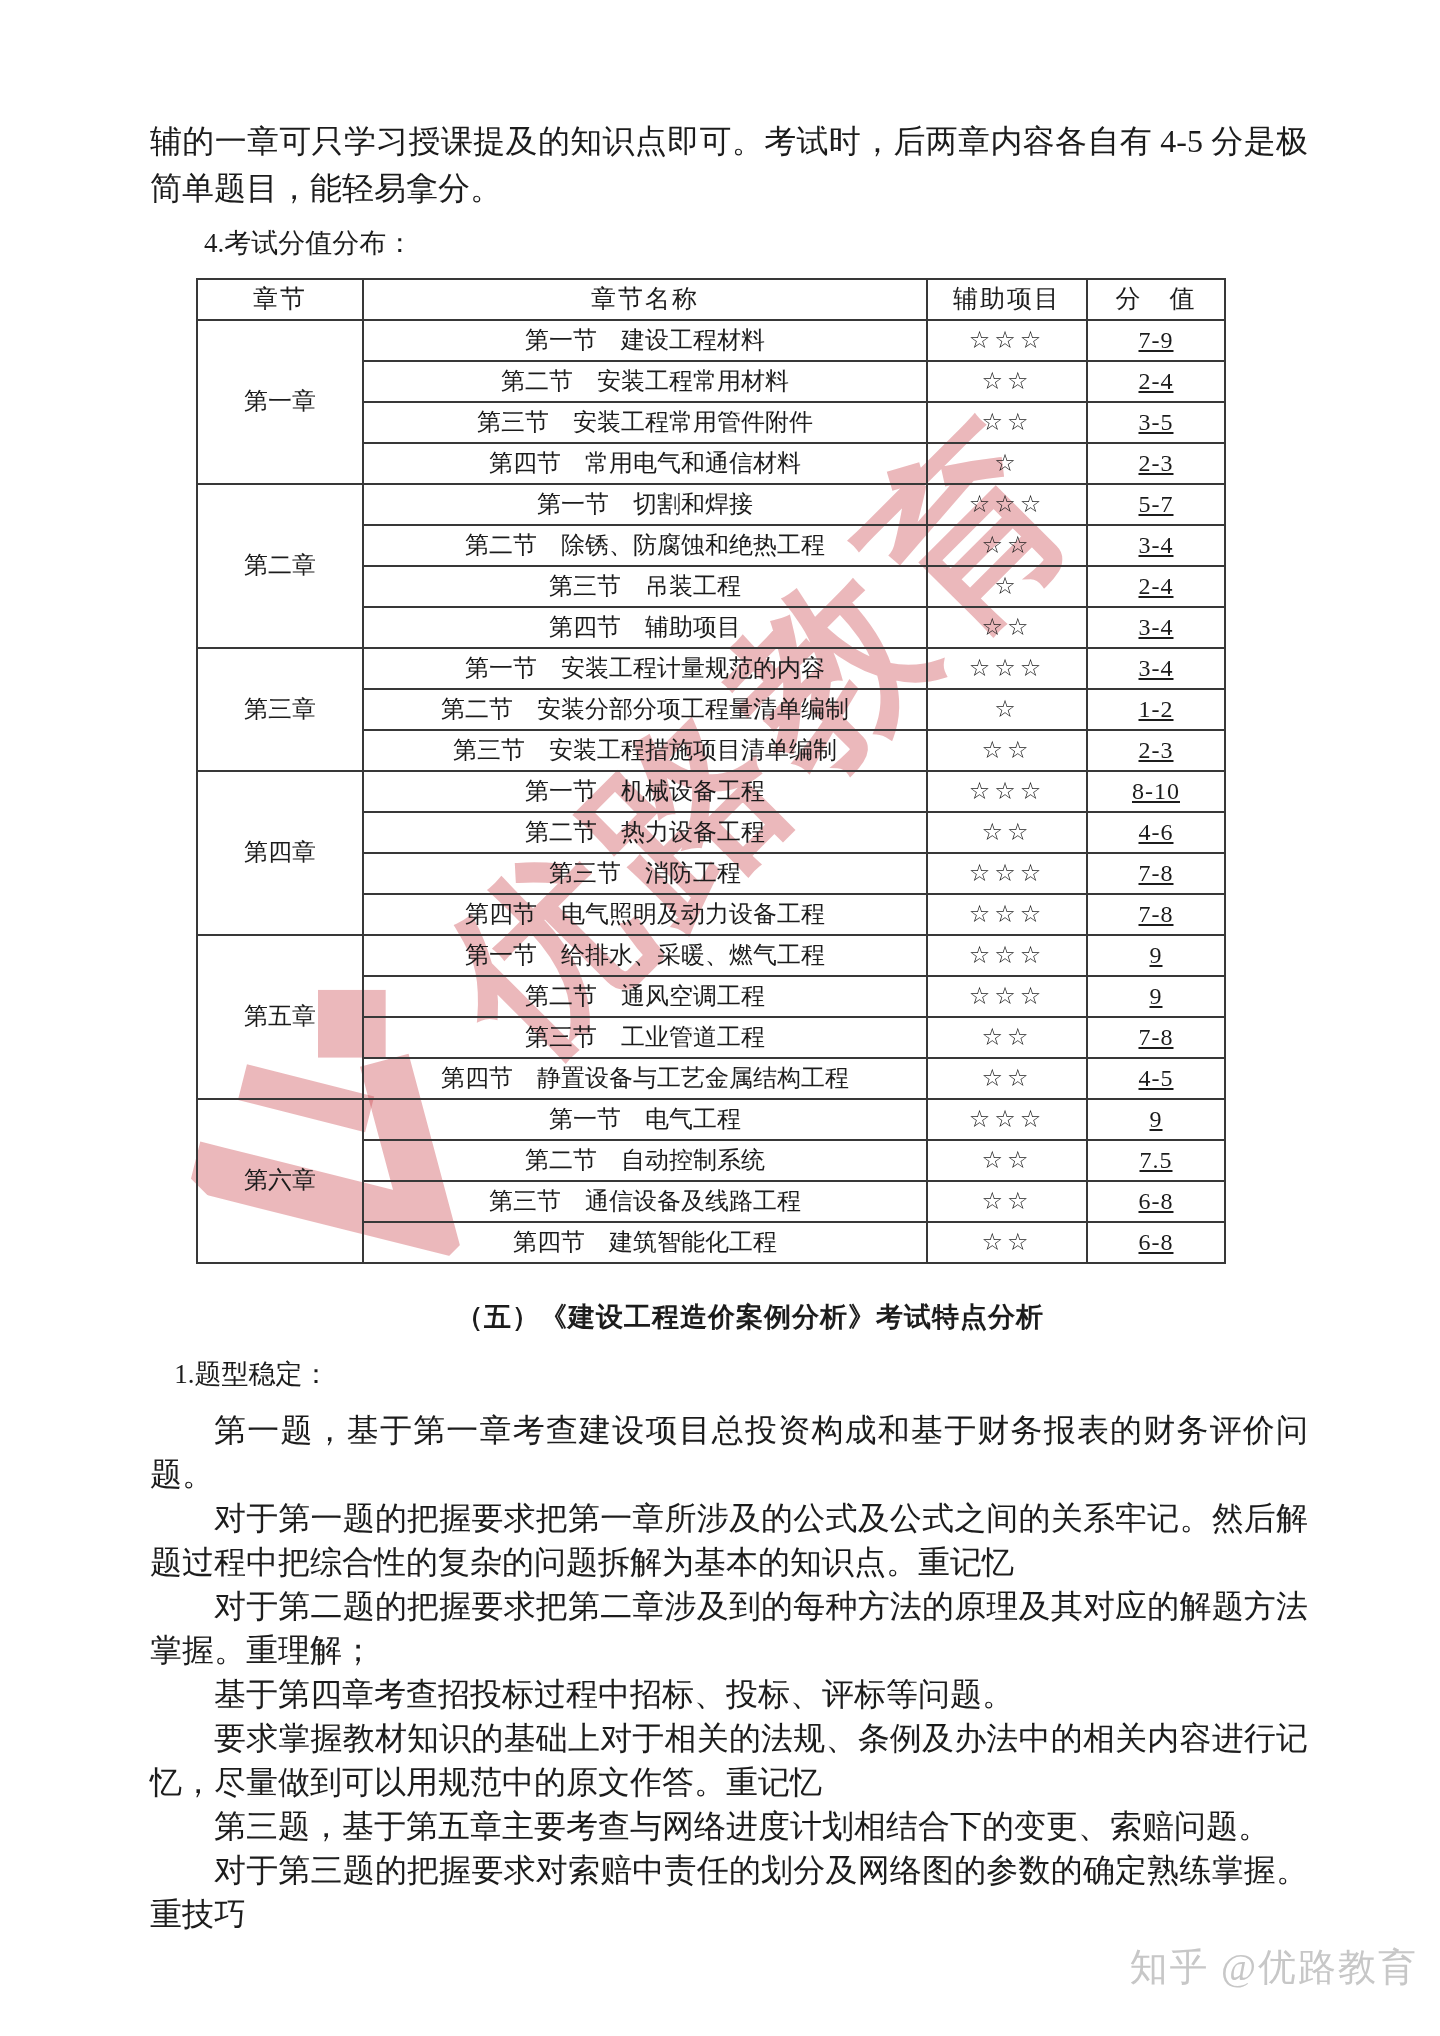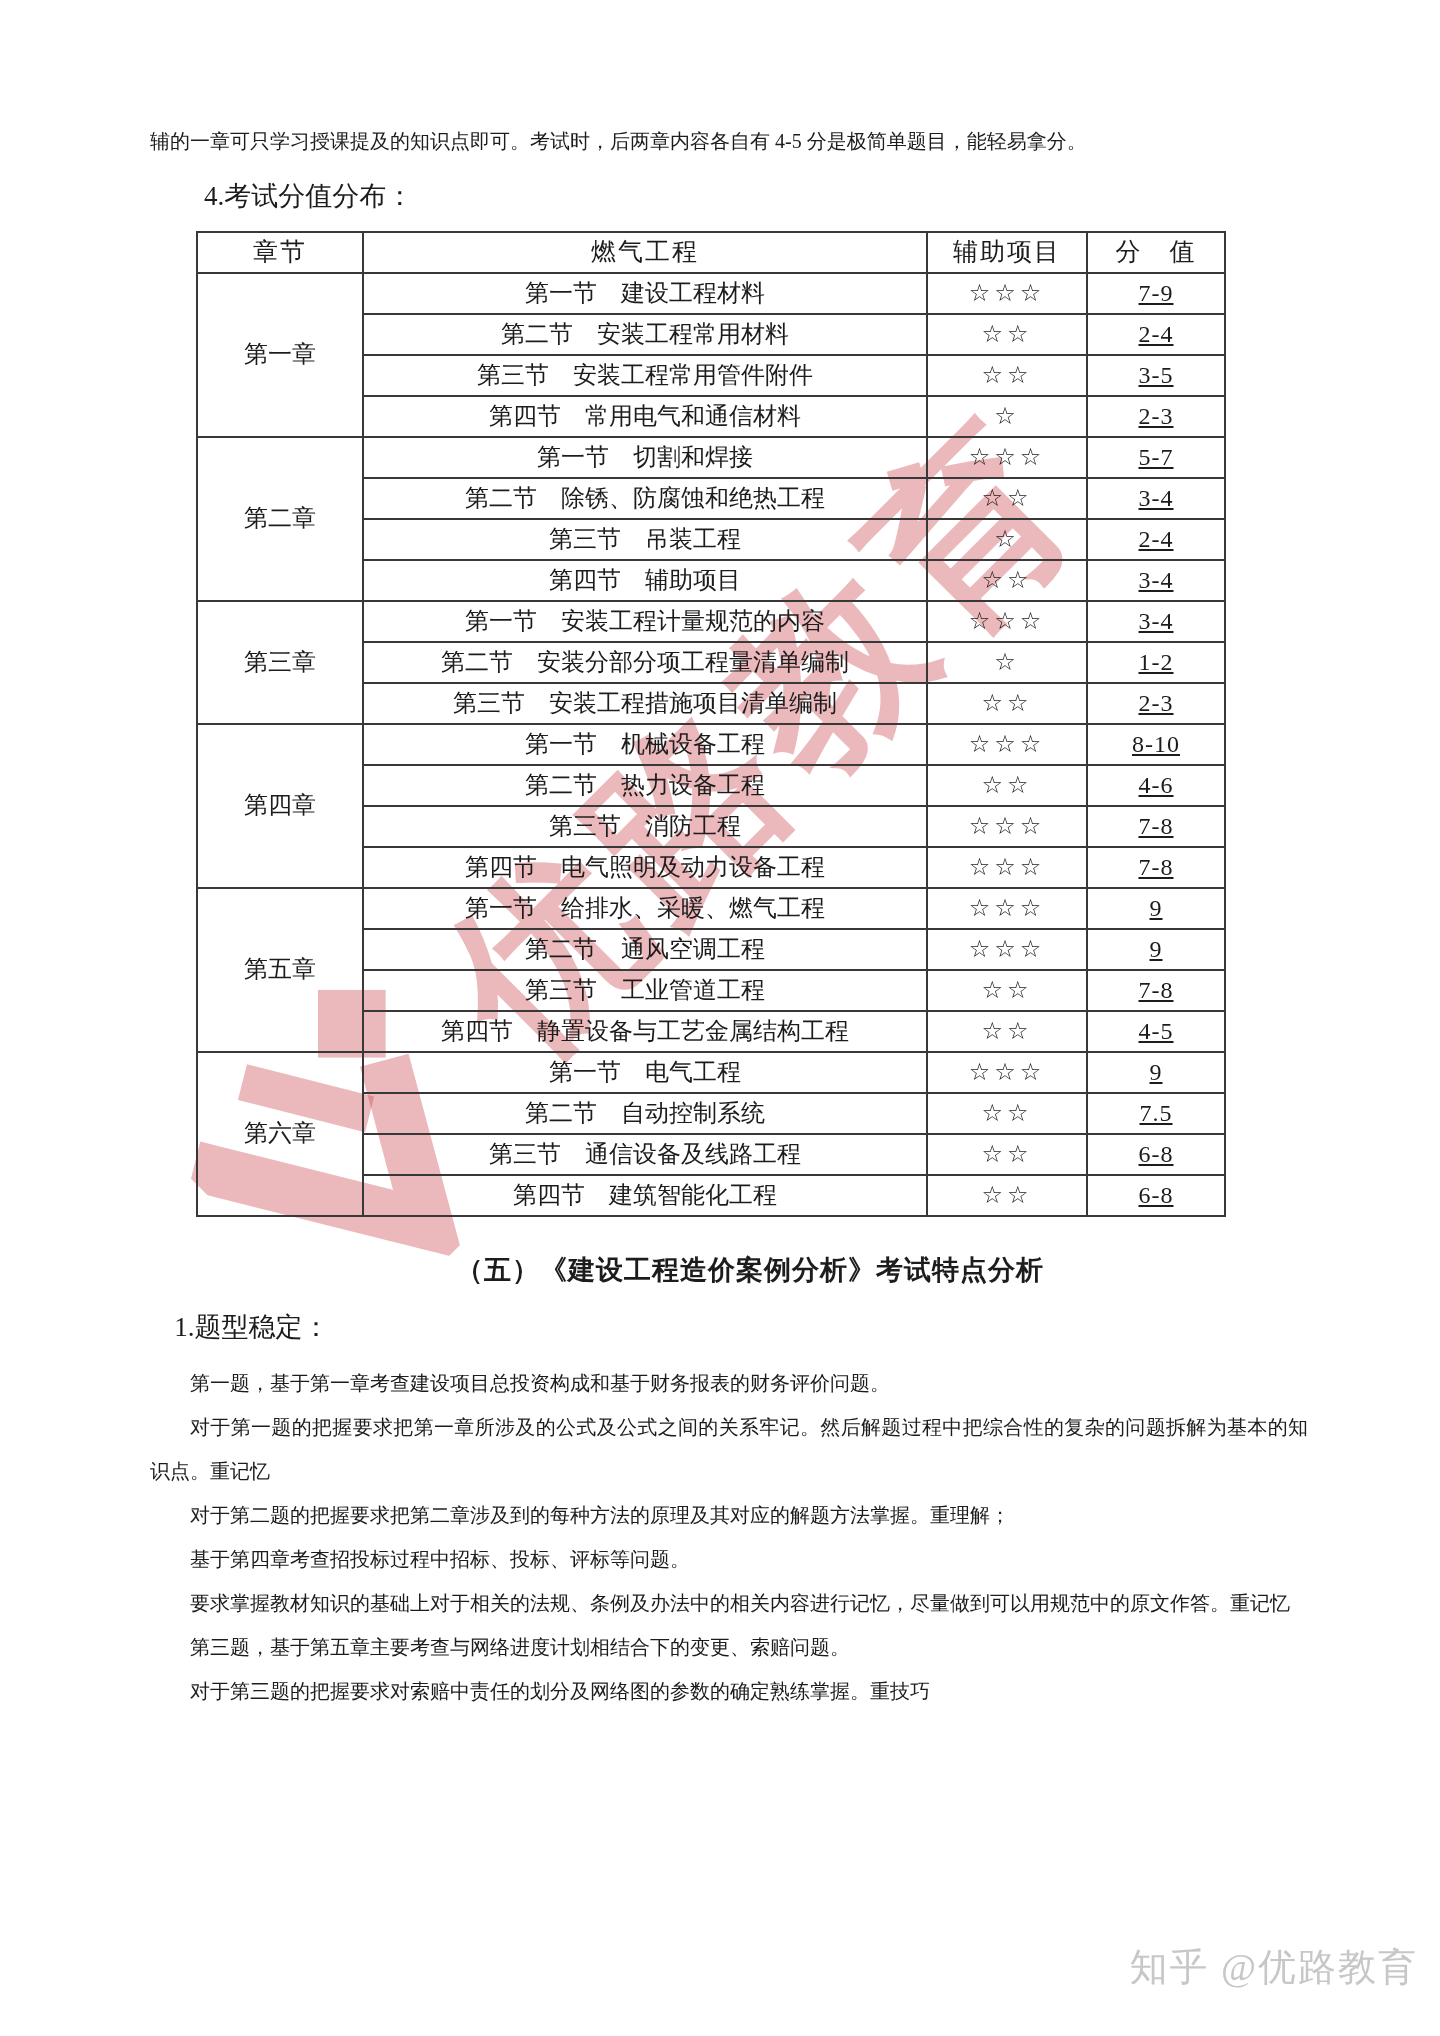--- a/index.html
+++ b/index.html
@@ -20,21 +20,21 @@
     color:rgba(206,78,86,0.40);
     z-index:0;pointer-events:none;white-space:nowrap;
   }
   .watermark svg{width:290px;height:290px;flex:none;margin-right:28px;}
   .wm-text{
     font-family:"Liberation Sans","DejaVu Sans",sans-serif;
     font-weight:bold;font-size:185px;letter-spacing:14px;line-height:1;
   }
   
   .content{position:absolute;left:150px;top:118px;width:1158px;z-index:1;}
-  .para{margin:0;font-size:20px;line-height:47px;text-align:justify;}
+  .para{margin:0;font-size:32px;line-height:47px;text-align:justify;}
   .caption{margin:8px 0 0 0;font-size:27px;line-height:47px;text-indent:2em;}
   
   table.score{
     border-collapse:collapse;table-layout:fixed;
     width:1028px;margin:11px 0 0 46px;
   }
   table.score th,table.score td{
     border:2px solid #383838;
     height:39px;padding:0 4px;
     text-align:center;vertical-align:middle;
@@ -83,21 +83,21 @@
     <table class="score" id="score-table">
       <colgroup>
         <col style="width:166px">
         <col style="width:564px">
         <col style="width:160px">
         <col style="width:138px">
       </colgroup>
     <thead>
           <tr>
             <th>章节</th>
-            <th>燃气工程</th>
+            <th>章节名称</th>
             <th>辅助项目</th>
             <th>分　值</th>
           </tr>
         </thead>
         <tbody>
           <tr>
             <td rowspan="4" class="chapter">第一章</td>
             <td class="sec">第一节　建设工程材料</td>
             <td class="stars">☆☆☆</td>
             <td class="score-val">7-9</td>

